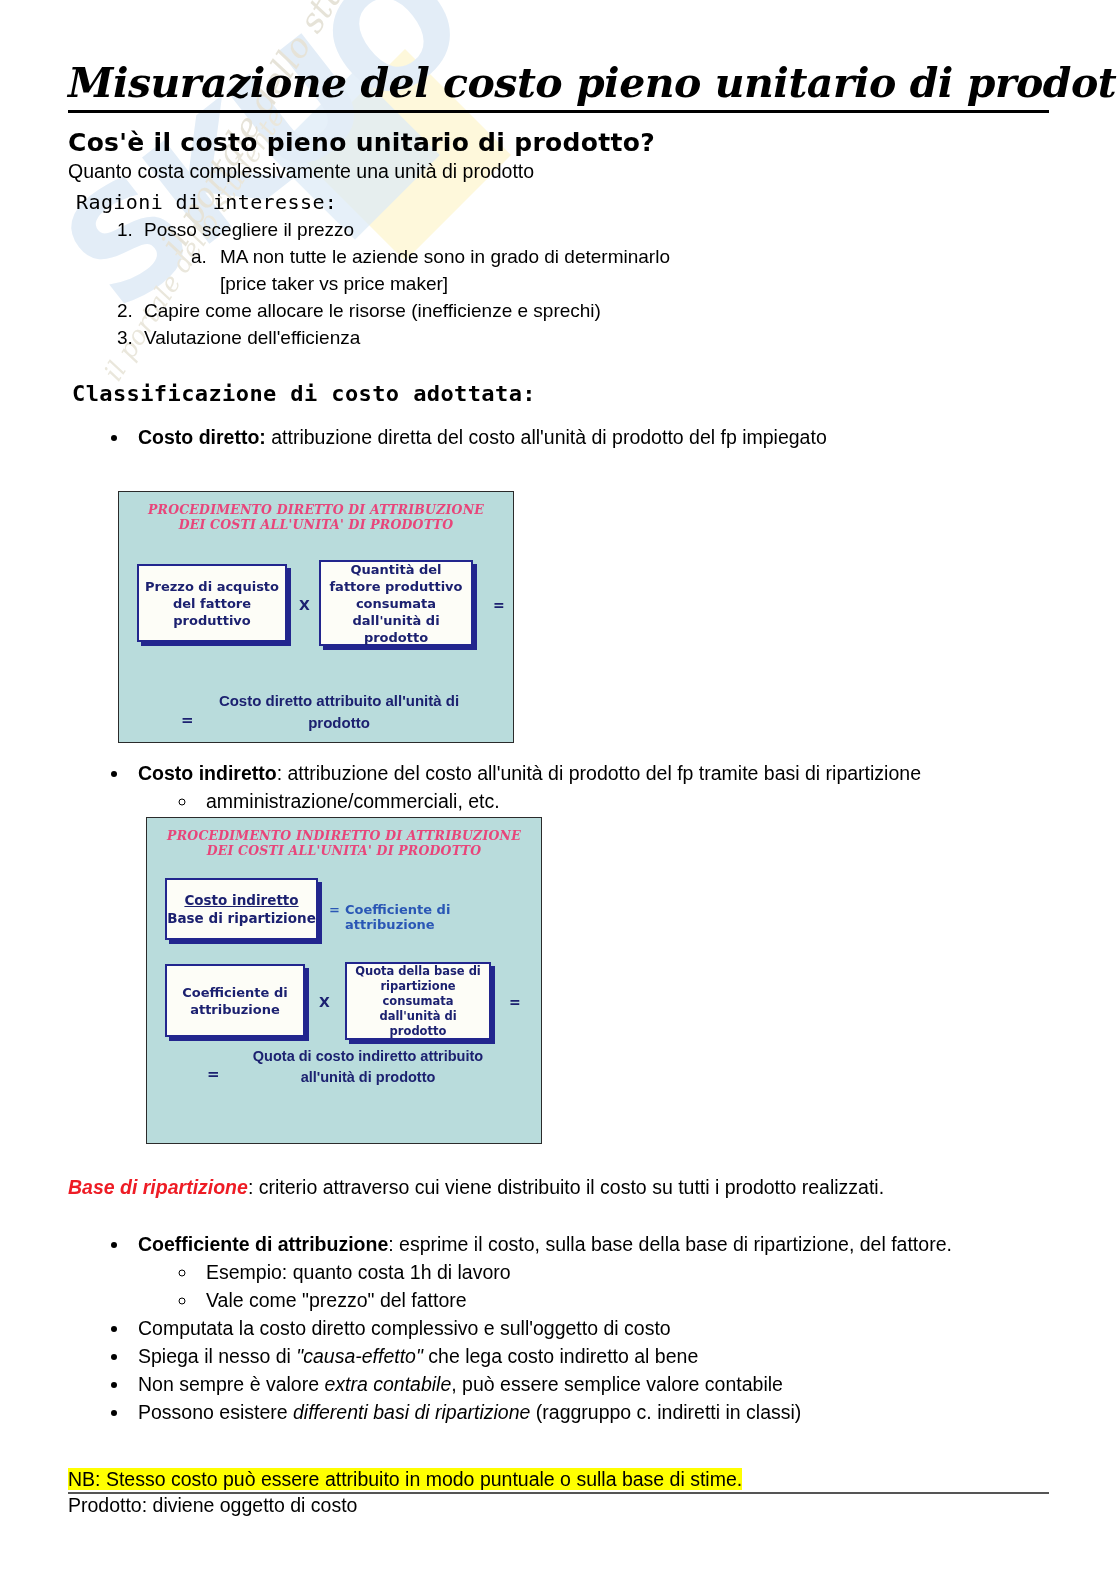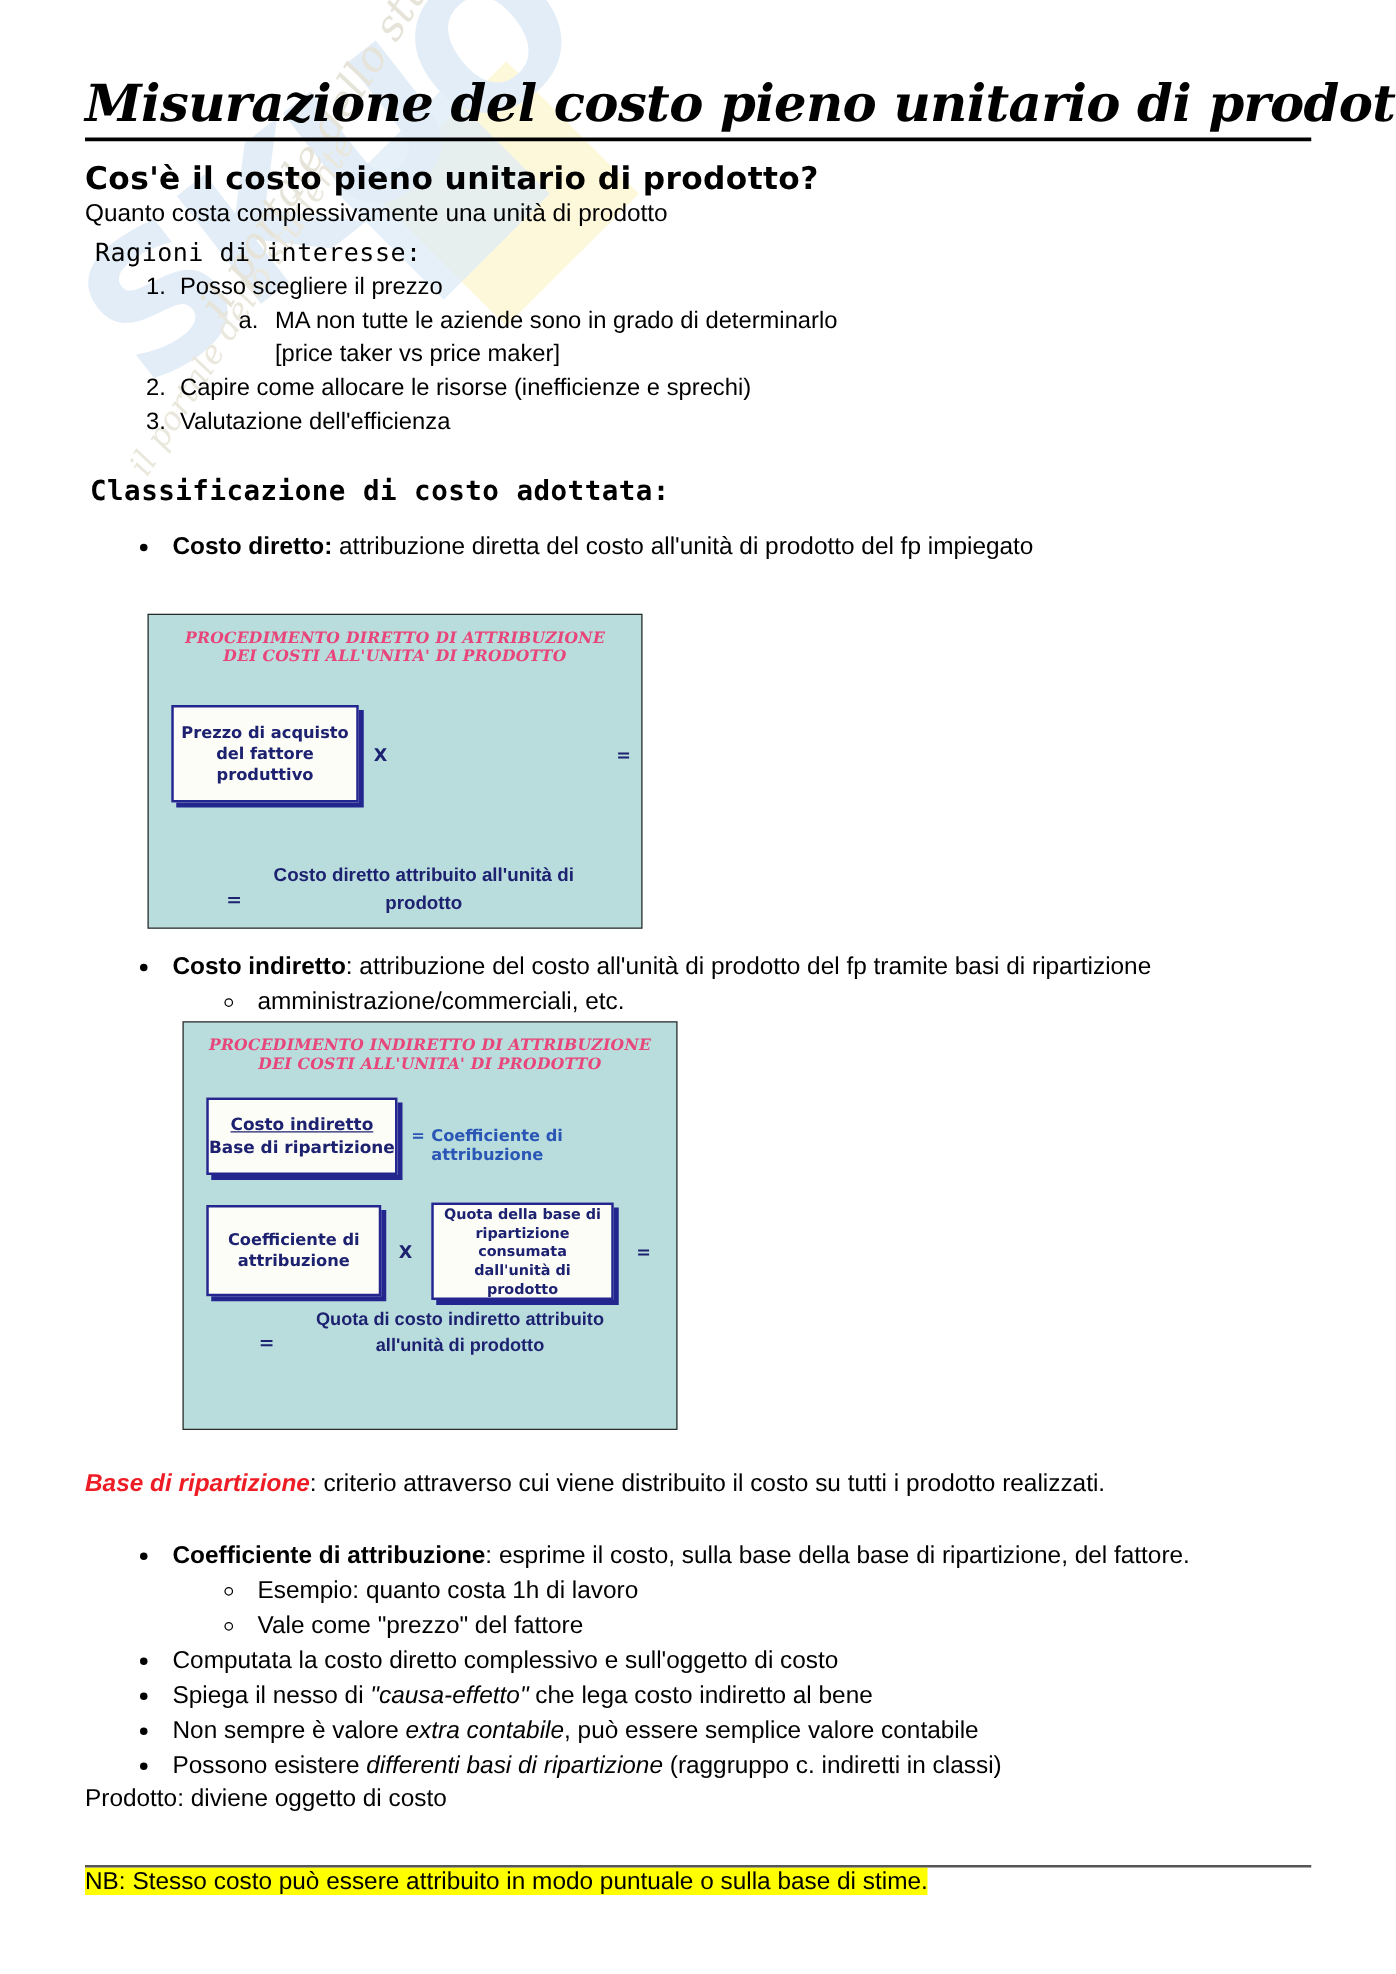--- a/index.html
+++ b/index.html
@@ -293,20 +293,21 @@
       </li>
     </ul>
 
     <div class="diagram" style="width:396px;height:252px;margin:40px 0 0 50px;">
       <div class="dg-title">
         <span>PROCEDIMENTO DIRETTO DI ATTRIBUZIONE</span><br>
         <span>DEI COSTI ALL'UNITA' DI PRODOTTO</span>
       </div>
       <div class="dg-box" style="left:18px;top:72px;width:150px;height:78px;font-size:13px;line-height:17px;padding:0 6px;">Prezzo di acquisto del fattore produttivo</div>
       <div class="dg-op" style="left:180px;top:105px;">X</div>
+      <div class="dg-box" style="left:200px;top:68px;width:154px;height:86px;font-size:13px;line-height:17px;padding:0 5px;">Quantità del fattore produttivo consumata dall'unità di prodotto</div>
       <div class="dg-op" style="left:374px;top:105px;">=</div>
       <div class="dg-op" style="left:62px;top:219px;font-size:15px;">=</div>
       <div class="dg-result" style="left:80px;top:198px;width:280px;font-size:15px;line-height:22px;">Costo diretto attribuito all'unità di prodotto</div>
     </div>
 
     <ul class="b1" style="margin-top:16px">
       <li>
         <b>Costo indiretto</b><span>: attribuzione del costo all'unità di prodotto del fp tramite basi di ripartizione</span>
         <ul class="b2">
           <li>
@@ -360,22 +361,22 @@
         <span>Spiega il nesso di </span><i>"causa-effetto"</i><span> che lega costo indiretto al bene</span>
       </li>
       <li>
         <span>Non sempre è valore </span><i>extra contabile</i><span>, può essere semplice valore contabile</span>
       </li>
       <li>
         <span>Possono esistere </span><i>differenti basi di ripartizione</i><span> (raggruppo c. indiretti in classi)</span>
       </li>
     </ul>
 
-    <div class="plain">Prodotto: diviene oggetto di costo</div>
-
     <div class="plain" style="margin-top:40px">
       <span class="hl">NB: Stesso costo può essere attribuito in modo puntuale o sulla base di stime.</span>
     </div>
 
+    <div class="plain">Prodotto: diviene oggetto di costo</div>
+
   </div>
 
   <hr class="footrule">
 </div>
 
 </body></html>

